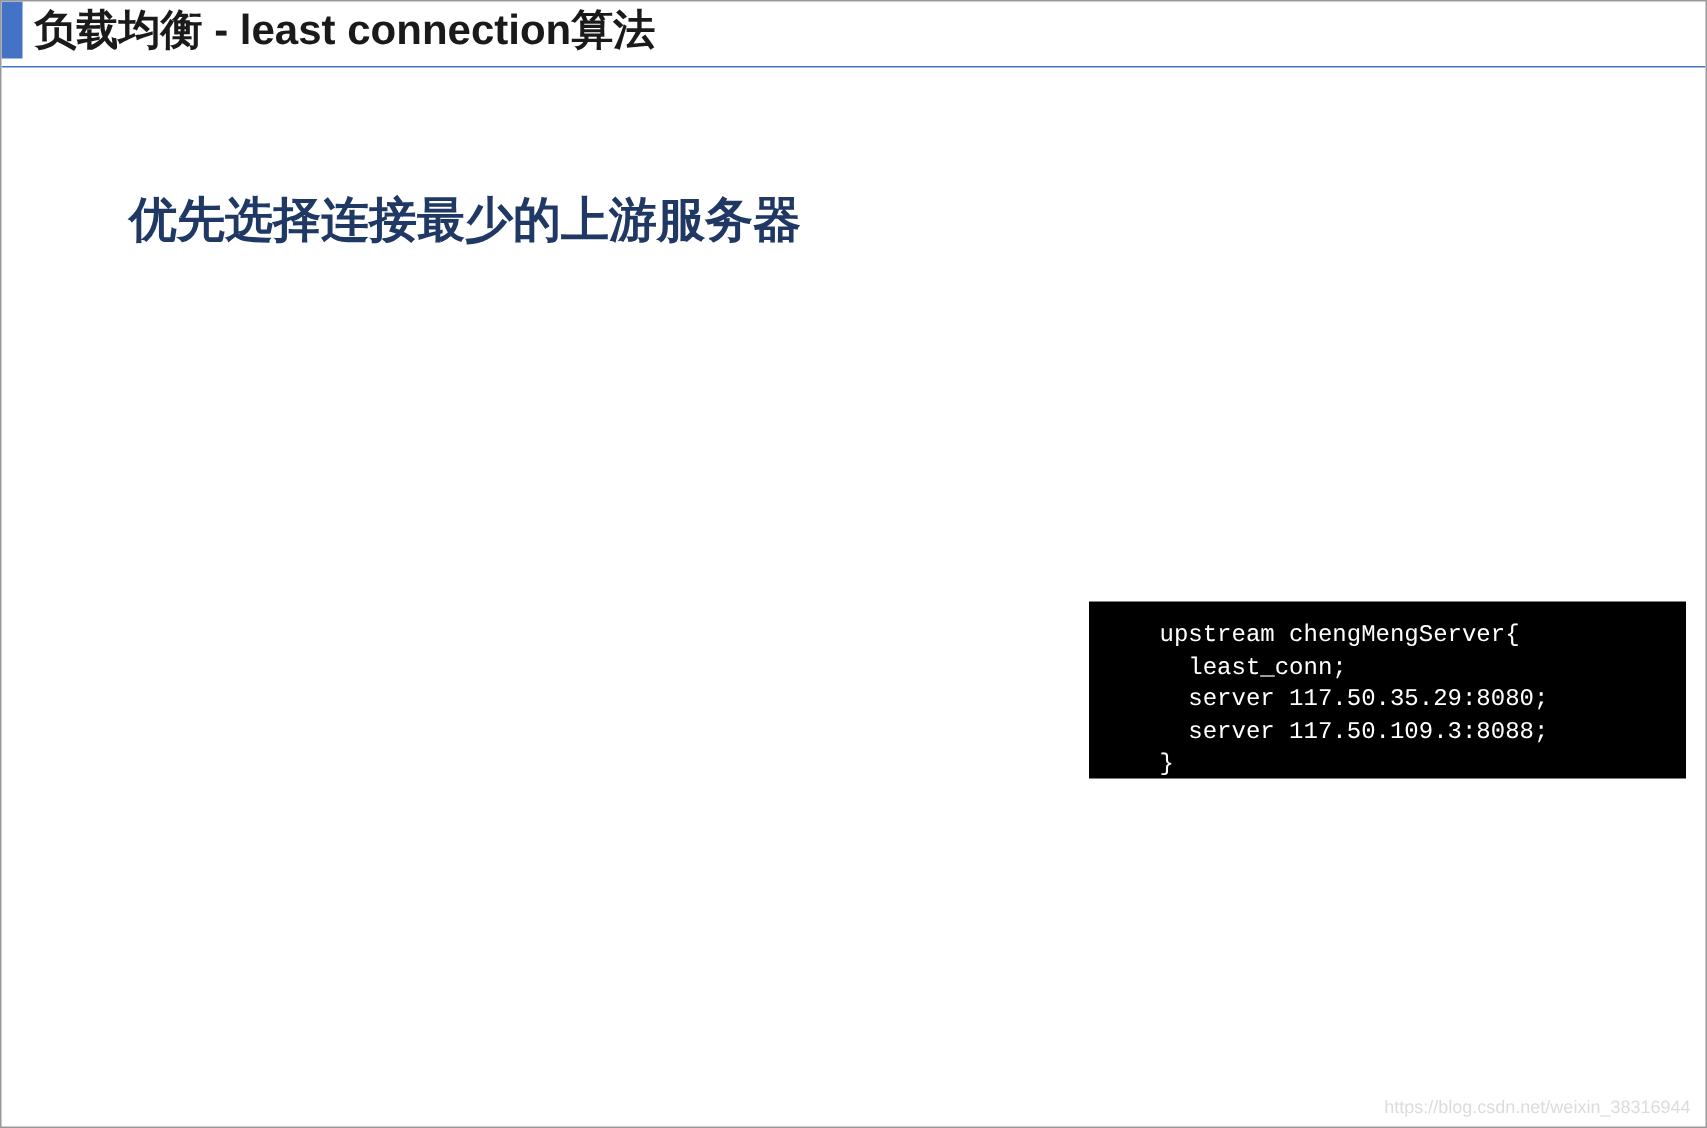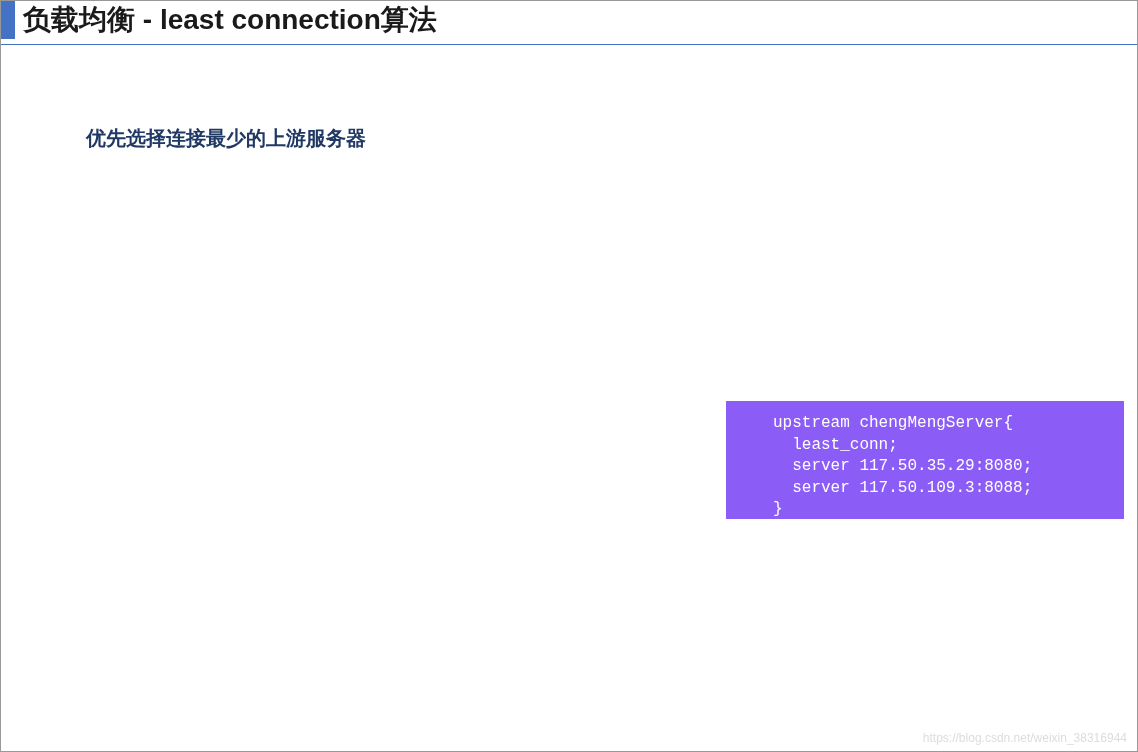--- a/index.html
+++ b/index.html
@@ -29,21 +29,21 @@
     }
     .title-text {
       font-size: 28px;
       font-weight: bold;
       color: #1a1a1a;
     }
     .content {
       padding: 80px 0 0 85px;
     }
     .subtitle {
-      font-size: 20px;
+      font-size: 32px;
       font-weight: bold;
       color: #203864;
       margin-bottom: 20px;
     }
     .func-badge {
       width: 365px;
       height: 38px;
       background: #4472c4;
       border: 2px solid #2a4d7a;
       border-radius: 8px;
@@ -68,21 +68,21 @@
     .arrow {
       font-size: 20px;
       color: #203864;
     }
     .code-block {
       position: absolute;
       right: 13px;
       top: 400px;
       width: 398px;
       height: 118px;
-      background: #8b5cf6;
+      background: #000000;
       color: #ffffff;
       font-family: "Courier New", monospace;
       font-size: 16px;
       padding: 12px 0 0 47px;
       line-height: 1.35;
       white-space: pre;
     }
     .watermark {
       position: absolute;
       right: 10px;

